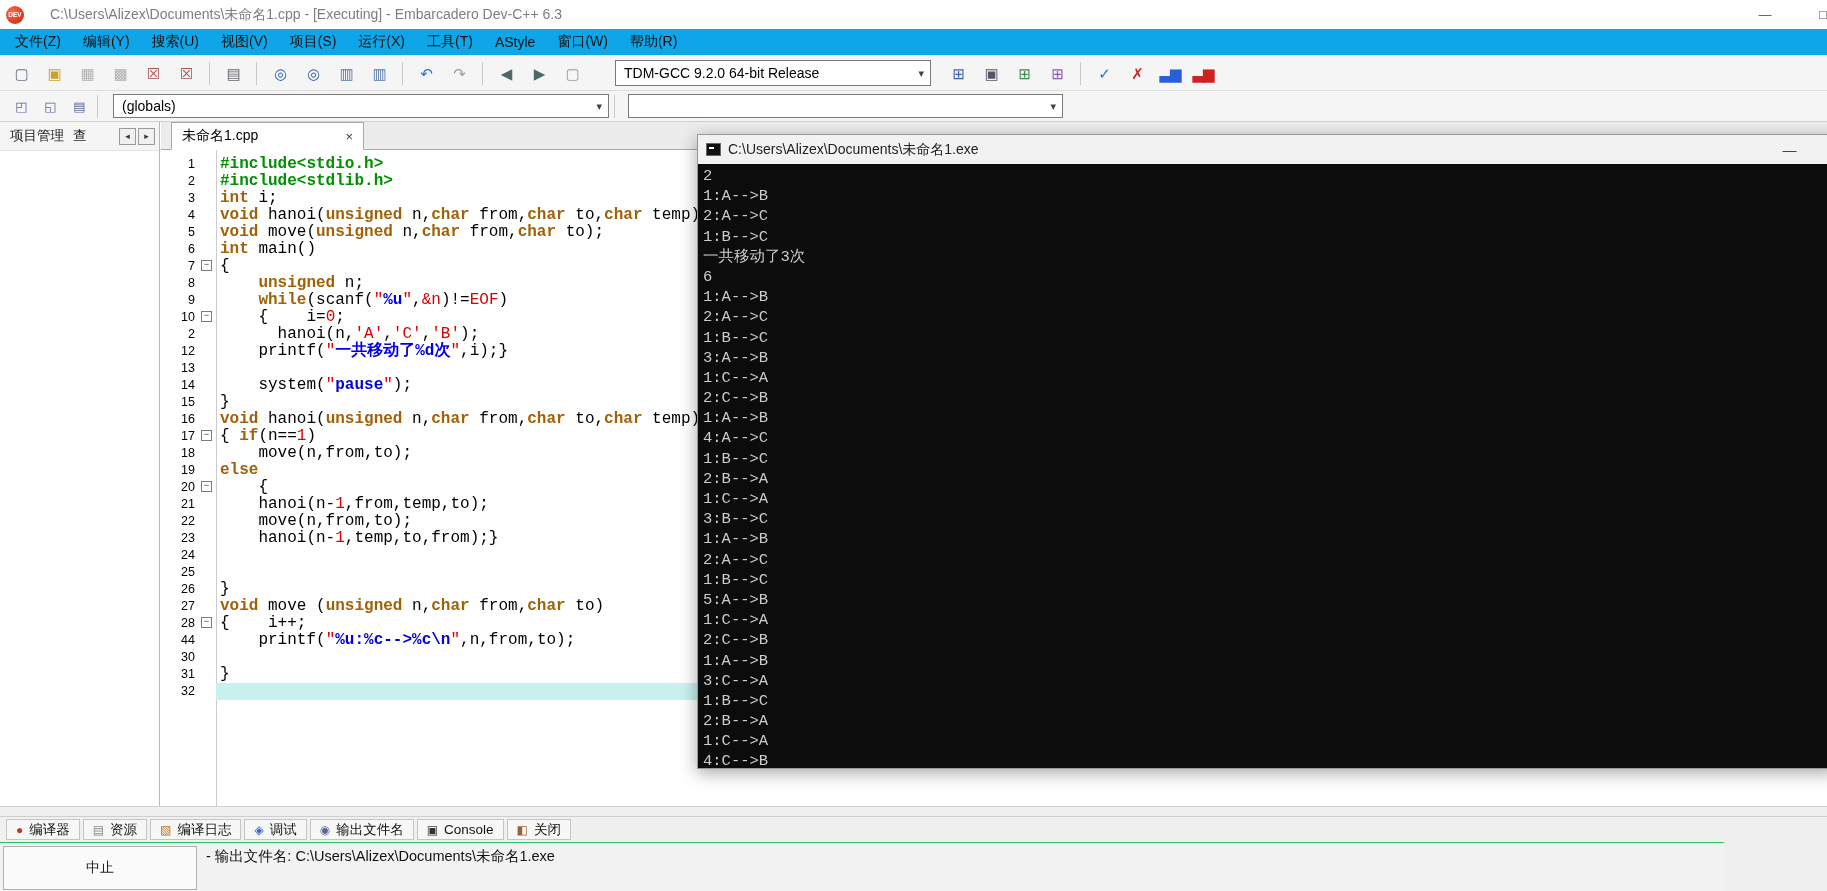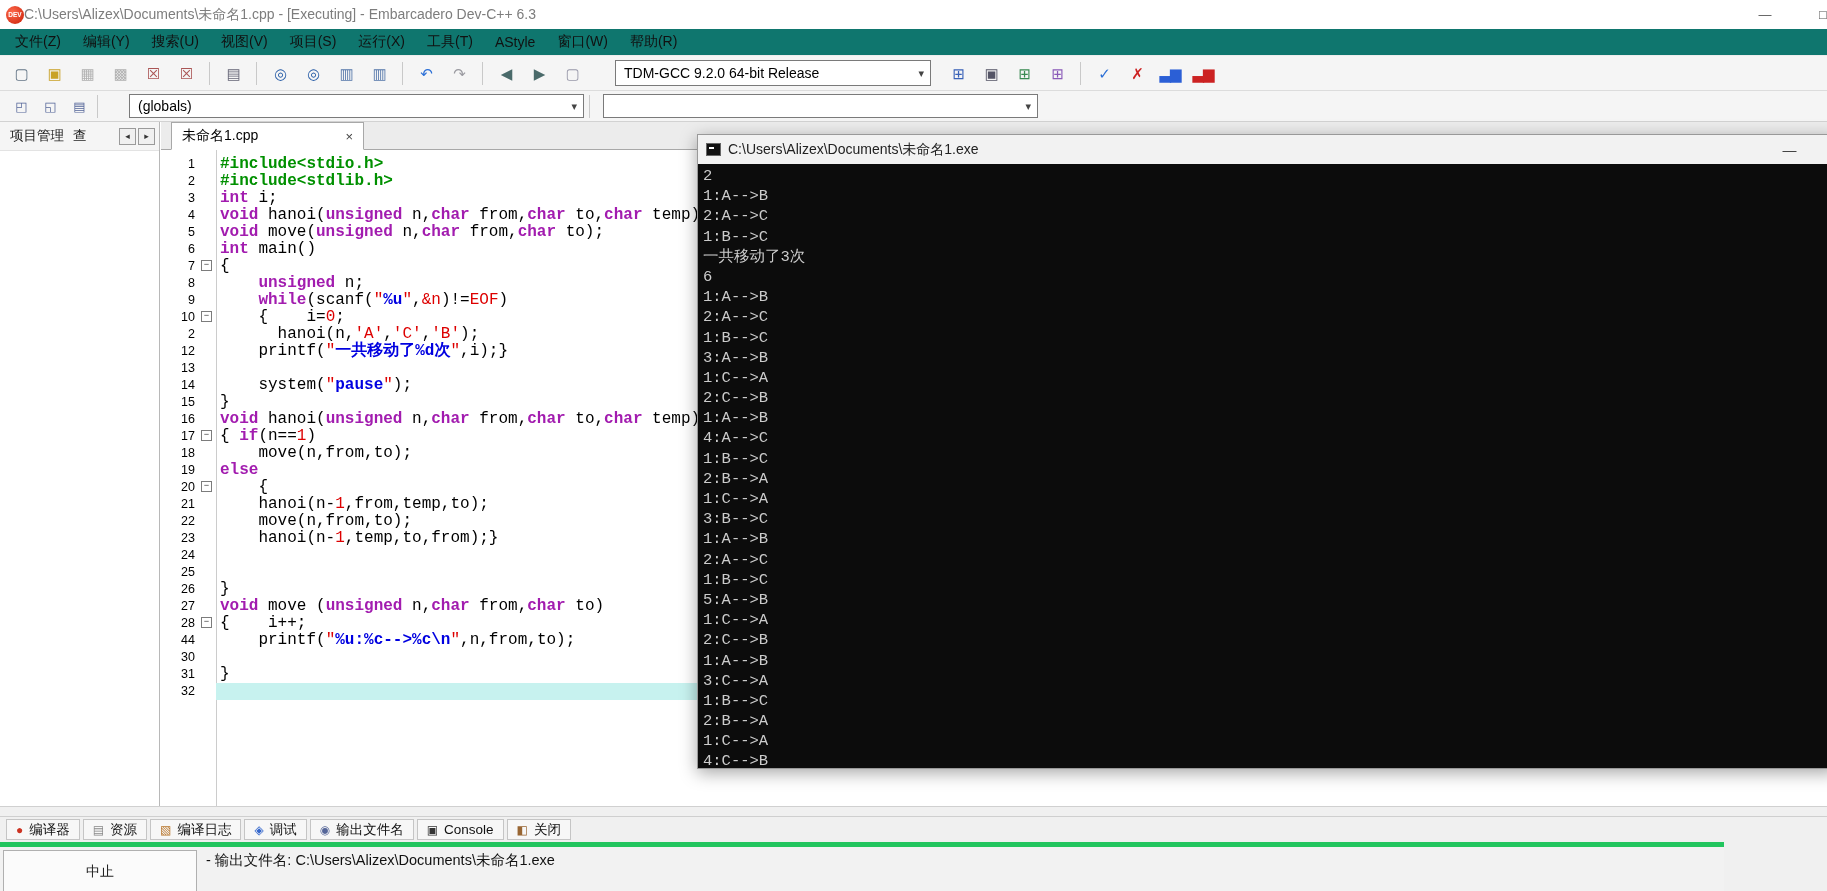--- a/index.html
+++ b/index.html
@@ -1,44 +1,44 @@
 <!DOCTYPE html>
 <html><head>
 <meta charset="utf-8">
 <style>
   *{margin:0;padding:0;box-sizing:border-box}
   html,body{width:1827px;height:891px;overflow:hidden}
   body{font-family:"Liberation Sans",sans-serif;background:#fff}
   .app{position:relative;width:1827px;height:891px;overflow:hidden;background:#f0f0f0}
 
   
-  .titlebar{position:absolute;top:0;left:0;width:1827px;height:29px;background:#fff;display:flex;align-items:center;padding-left:6px;gap:0}
+  .titlebar{position:absolute;top:0;left:0;width:1827px;height:29px;background:#fff;display:flex;align-items:center;padding-left:6px;gap:26px}
   .app-logo{width:18px;height:18px;border-radius:50%;background:radial-gradient(circle at 35% 35%,#ff6a4d,#c81e05);color:#fff;font-size:6.5px;font-weight:bold;display:flex;align-items:center;justify-content:center;flex:none}
   .tb-title{font-size:14px;color:#7d7d7d;white-space:nowrap}
   .wc{position:absolute;top:0;height:29px;width:46px;display:flex;align-items:center;justify-content:center;color:#555;font-size:13px}
   .wc-min{left:1742px}.wc-max{left:1800px}
 
   
-  .menubar{position:absolute;top:29px;left:0;width:1827px;height:27px;background:#0f766e;border-bottom:1px solid #ececec;display:flex;align-items:center;padding-left:4px}
+  .menubar{position:absolute;top:29px;left:0;width:1827px;height:27px;background:#0ea5e9;border-bottom:1px solid #ececec;display:flex;align-items:center;padding-left:4px}
   .menu-item{padding:3px 11px;font-size:14px;color:#111;white-space:nowrap}
 
   
   .toolbar1{position:absolute;top:56px;left:0;width:1827px;height:35px;background:#f5f5f5;border-bottom:1px solid #dcdcdc;display:flex;align-items:center;padding-left:6px}
   .toolbar2{position:absolute;top:91px;left:0;width:1827px;height:31px;background:#f5f5f5;border-bottom:1px solid #d2d2d2;display:flex;align-items:center;padding-left:8px}
   .tb-group{display:flex;align-items:center;gap:3px}
   .tb-btn{width:30px;height:26px;display:flex;align-items:center;justify-content:center;cursor:default}
   .toolbar2 .tb-btn{width:26px;height:23px}
   .tb-glyph{font-size:15px;letter-spacing:-1px;line-height:1}
   .toolbar2 .tb-glyph{font-size:13px}
   .tb-sep{width:1px;height:23px;background:#c9c9c9;margin:0 5px;flex:none}
   .combo{position:relative;display:flex;align-items:center;background:#fff;border:1px solid #7a7a7a;font-size:14px;padding:0 24px 0 8px;white-space:nowrap}
   .combo .val{overflow:hidden;white-space:nowrap;min-height:1em;flex:1}
   .combo .chev{position:absolute;right:6px;color:#444;font-size:11px}
   .combo-compiler{width:316px;height:26px;margin:0 12px 0 28px}
-  .combo-globals{width:455px;height:24px;margin-left:26px}
+  .combo-globals{width:496px;height:24px;margin-left:10px}
   .combo-members{width:435px;height:24px;margin-left:8px}
 
   
   .main{position:absolute;top:122px;left:0;width:1827px;height:684px;background:#fff}
   .left-panel{position:absolute;left:0;top:0;width:160px;height:684px;background:#fff;border-right:1px solid #b8b8b8}
   .lp-header{height:29px;display:flex;align-items:center;gap:9px;padding:0 4px 0 10px;font-size:13.5px;color:#222;background:#f5f5f5;border-bottom:1px solid #e3e3e3}
   .lp-tab2{width:14px;overflow:hidden;white-space:nowrap}
   .lp-arrows{margin-left:auto;display:flex;gap:2px}
   .lp-arrow{width:17px;height:17px;border:1px solid #9a9a9a;background:#f0f0f0;display:flex;align-items:center;justify-content:center;font-size:9px;color:#333}
 
@@ -51,42 +51,42 @@
   .gutter-rule{position:absolute;left:55px;top:0;bottom:0;width:1px;background:#cccccc}
   .code-lines{padding-top:6px;position:relative}
   .code-line{display:flex;height:17px}
   .gutter{width:55px;flex:none;display:flex}
   .gnum{flex:1;text-align:right;padding-right:2px;font-family:"Liberation Sans",sans-serif;font-size:12.5px;line-height:17px;color:#000}
   .gfold{width:19px;flex:none;position:relative}
   .fold-box{position:absolute;left:4px;top:2px;width:11px;height:11px;border:1px solid #7c7c7c;background:#fff;color:#333;font-size:9px;line-height:9px;text-align:center}
   .code-text{flex:1;padding-left:4px;line-height:17px;white-space:pre}
   .code-line.cur .code-text{background:#c7f2ef}
   .s-p{color:#000}
-  .s-k{color:#a21caf;font-weight:bold}
+  .s-k{color:#a16207;font-weight:bold}
   .s-g{color:#009000;font-weight:bold}
   .s-r{color:#dd0000}
   .s-b{color:#0000e0;font-weight:bold}
 
   
   .console-win{position:absolute;left:697px;top:134px;width:1140px;height:635px;background:#0c0c0c;border:1px solid #999;box-shadow:0 4px 16px rgba(0,0,0,.35);z-index:10}
   .cw-title{position:absolute;left:0;top:0;right:0;height:29px;background:#f2f2f2;display:flex;align-items:center;padding-left:8px;gap:7px}
   .cw-icon{width:15px;height:13px;background:#111;border:1px solid #666;position:relative;flex:none}
   .cw-icon::after{content:"";position:absolute;left:2px;top:3px;width:5px;height:2px;background:#fff}
   .cw-text{font-size:14px;color:#222;white-space:nowrap}
   .cw-btn{position:absolute;top:0;width:45px;height:29px;display:flex;align-items:center;justify-content:center;font-size:14px;color:#444}
   .cw-min{right:24px}.cw-max{right:-24px}
   .console-body{position:absolute;left:0;right:0;top:29px;bottom:0;background:#0c0c0c;padding:2px 0 0 5px;overflow:hidden;font-family:"Liberation Mono",monospace;font-size:15.5px;line-height:20.2px;color:#cccccc}
   .con-line{height:20.2px;white-space:pre}
 
   
   .splitter{position:absolute;top:806px;left:0;width:1827px;height:10px;background:#f0f0f0;border-top:1px solid #d0d0d0}
   .btabs{position:absolute;top:816px;left:0;width:1827px;height:26px;background:#f0f0f0;border-top:1px solid #cfcfcf;display:flex;align-items:center;gap:3px;padding-left:6px}
   .btab{display:flex;align-items:center;gap:6px;height:21px;padding:0 9px;background:#f7f7f7;border:1px solid #c5c5c5;font-size:13.5px;color:#111;white-space:nowrap}
   .btab-glyph{font-size:12px;line-height:1}
-  .bpanel{position:absolute;top:842px;left:0;width:1724px;height:49px;background:#f2f2f2;border-top:5px solid #22c55e}
+  .bpanel{position:absolute;top:842px;left:0;width:1724px;height:49px;background:#f2f2f2;border-top:1px solid #22c55e}
   .abort-btn{position:absolute;left:3px;top:3px;width:194px;height:44px;background:#fbfbfb;border:1px solid #b0b0b0;display:flex;align-items:center;justify-content:center;font-size:14px;color:#222}
   .log-area{position:absolute;left:206px;top:5px;right:4px;height:44px;overflow:hidden;font-size:14.5px;line-height:17.5px;color:#111}
   .log-line{white-space:nowrap}
 </style>
 </head>
 <body>
 
 <div class="app">
 
   <div class="titlebar">

